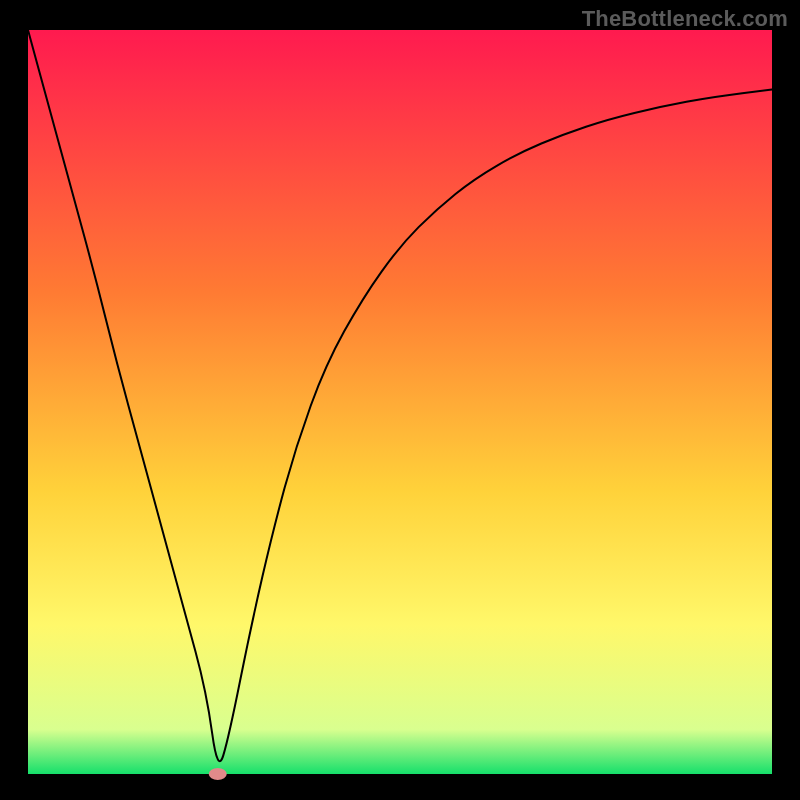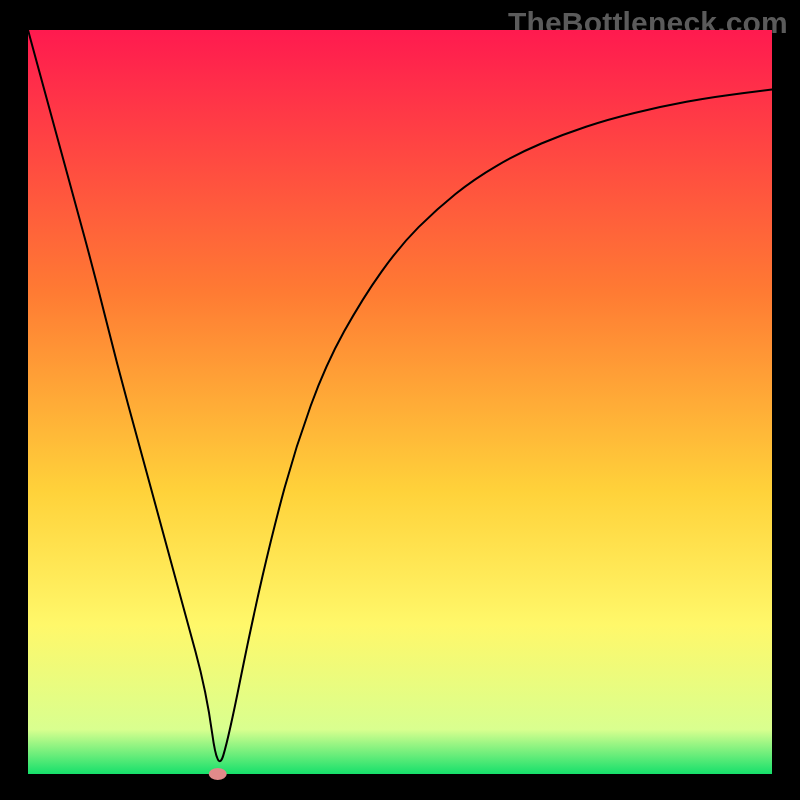--- a/index.html
+++ b/index.html
@@ -17,21 +17,21 @@
     left: 0;
     width: 800px;
     height: 800px;
     background: #000;
   }
   .source-label {
     position: absolute;
     top: 6px;
     right: 12px;
     color: #5b5b5b;
-    font-size: 30px;
+    font-size: 22px;
     font-weight: 600;
     letter-spacing: 0.2px;
   }
   svg {
     position: absolute;
     top: 0;
     left: 0;
   }
 </style>
 </head>

